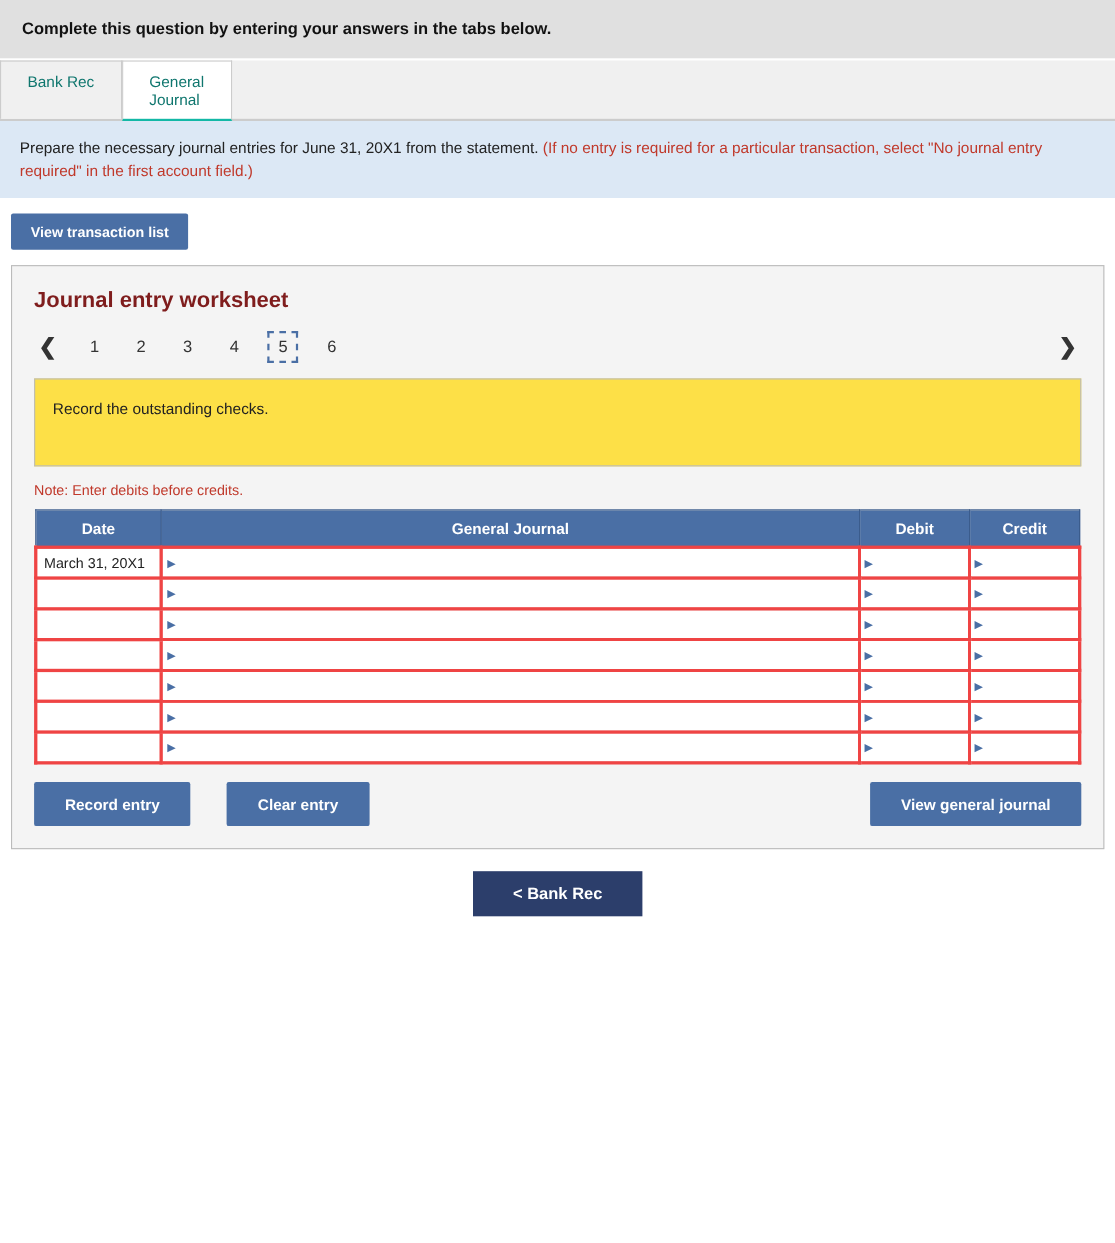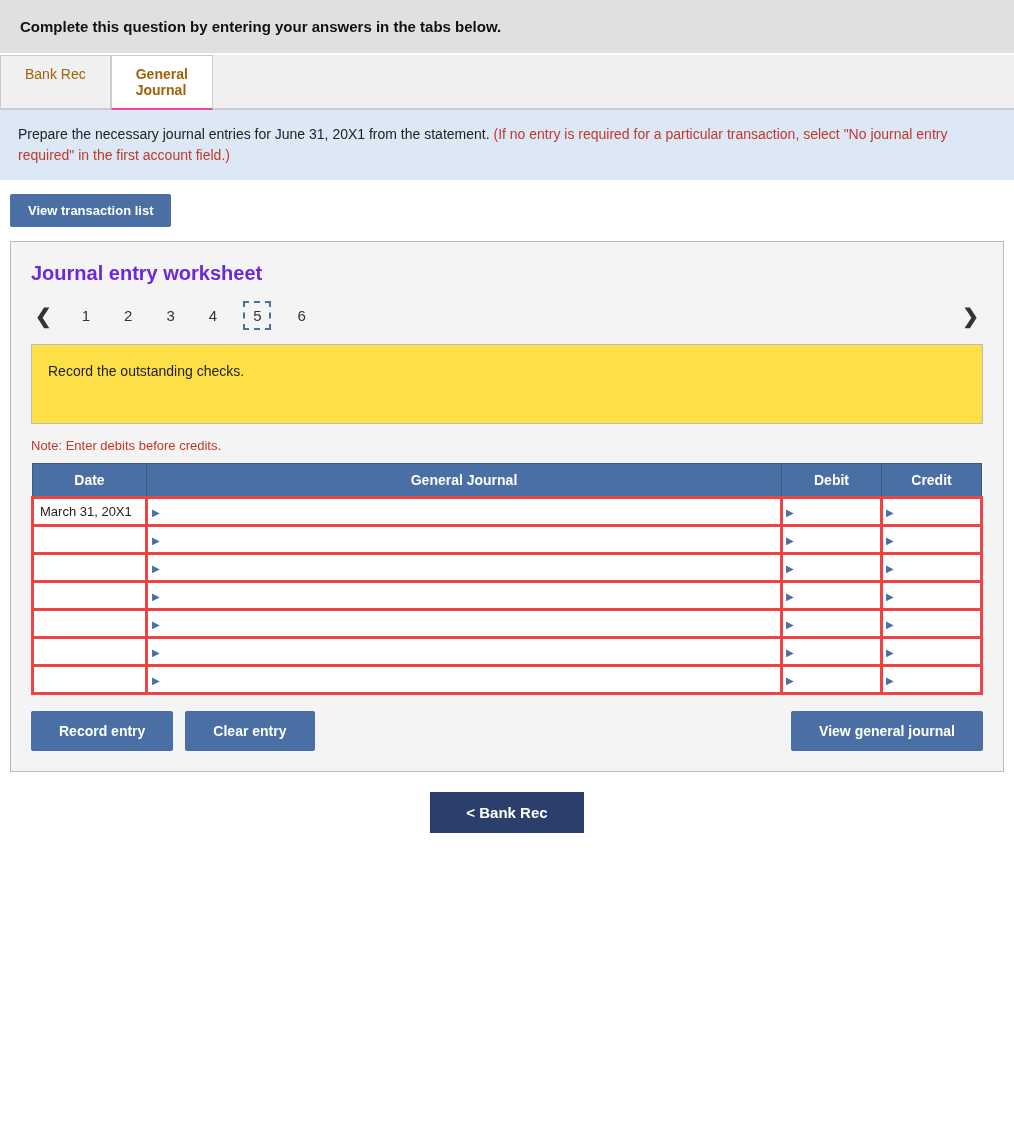--- a/index.html
+++ b/index.html
@@ -19,26 +19,26 @@
       margin-top: 2px;
       background: #f0f0f0;
     }
     .tab {
       padding: 10px 24px;
       border: 1px solid #ccc;
       border-bottom: none;
       cursor: pointer;
       background: #f0f0f0;
       font-size: 14px;
-      color: #a16207;
+      color: #0f766e;
     }
     .tab.active {
       background: #fff;
-      border-bottom: 2px solid #ec4899;
-      font-weight: bold;
+      border-bottom: 2px solid #14b8a6;
+      font-weight: normal;
       margin-bottom: -2px;
     }
 
     .instruction-bar {
       background: #dce8f5;
       padding: 14px 18px;
       font-size: 14px;
       color: #222;
       line-height: 1.5;
     }
@@ -62,21 +62,21 @@
     .worksheet-container {
       border: 1px solid #bbb;
       margin: 0 10px 20px 10px;
       background: #f4f4f4;
       padding: 20px 20px 20px 20px;
     }
 
     .worksheet-title {
       font-size: 20px;
       font-weight: bold;
-      color: #6d28d9;
+      color: #7f1d1d;
       margin-bottom: 16px;
     }
 
     .pagination {
       display: flex;
       align-items: center;
       gap: 18px;
       margin-bottom: 14px;
     }
     .page-arrow {
@@ -182,21 +182,21 @@
       left: 3px;
       top: 50%;
       transform: translateY(-50%);
     }
     .journal-table tbody tr td.num-cell input {
       padding-left: 14px;
     }
 
     .action-buttons {
       display: flex;
-      gap: 12px;
+      gap: 33px;
     }
     .btn-action {
       background: #4a6fa5;
       color: #fff;
       border: none;
       padding: 12px 28px;
       cursor: pointer;
       font-size: 14px;
       font-weight: bold;
       border-radius: 2px;

